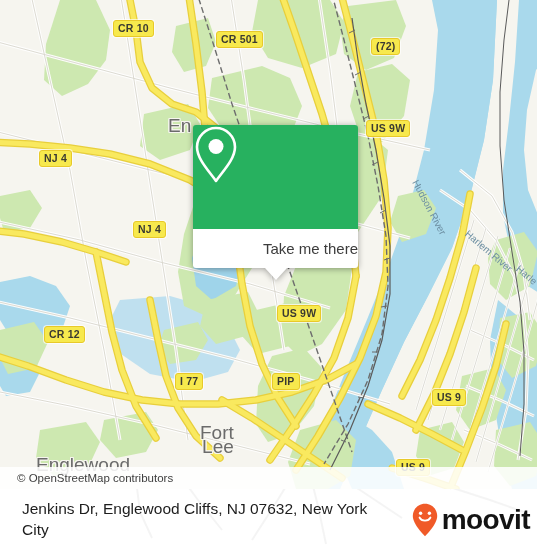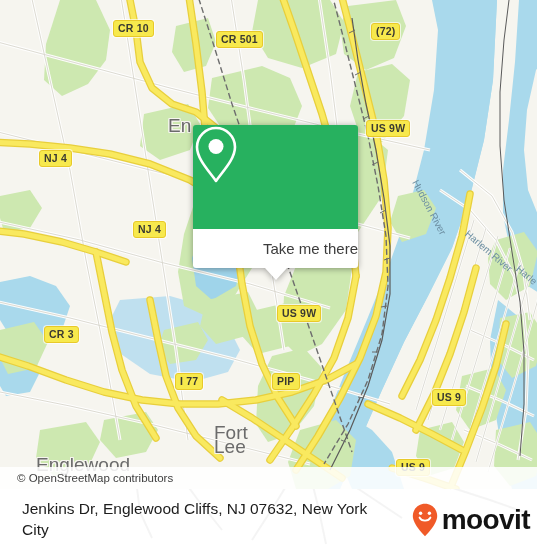--- a/index.html
+++ b/index.html
@@ -277,33 +277,33 @@
         <g stroke="#6a6a6a" stroke-width="1">
           <path d="M355,30 L349,33 M361,72 L355,75 M369,116 L363,119 M378,162 L372,165
                    M386,210 L380,213 M390,258 L384,260 M387,306 L381,307 M378,352 L372,352
                    M364,398 L358,397 M346,442 L341,440"></path>
         </g>
       </g>
     </svg>
 
     <div class="shield" style="left:113px;top:20px">CR 10</div>
     <div class="shield" style="left:216px;top:31px">CR 501</div>
-    <div class="shield" style="left:371px;top:23px">(72)</div>
+    <div class="shield" style="left:371px;top:38px">(72)</div>
     <div class="shield" style="left:366px;top:120px">US 9W</div>
     <div class="shield" style="left:39px;top:150px">NJ 4</div>
     <div class="shield" style="left:133px;top:221px">NJ 4</div>
-    <div class="shield" style="left:44px;top:326px">CR 3</div>
+    <div class="shield" style="left:44px;top:326px">CR 12</div>
     <div class="shield" style="left:277px;top:305px">US 9W</div>
     <div class="shield" style="left:175px;top:373px">I 77</div>
     <div class="shield" style="left:272px;top:373px">PIP</div>
     <div class="shield" style="left:432px;top:389px">US 9</div>
     <div class="shield" style="left:396px;top:459px">US 9</div>
 
     <div class="place big" style="left:168px;top:119px">En</div>
-    <div class="place big" style="left:214px;top:426px;text-align:left">Fort
+    <div class="place big" style="left:200px;top:426px;text-align:right">Fort
 Lee</div>
     <div class="place big" style="left:36px;top:458px">Englewood</div>
 
     <div class="water-label" style="left:420px;top:178px;transform:rotate(62deg);transform-origin:left top">Hudson River</div>
     <div class="water-label" style="left:470px;top:228px;transform:rotate(40deg);transform-origin:left top">Harlem River</div>
     <div class="water-label" style="left:521px;top:263px;transform:rotate(40deg);transform-origin:left top">Harle</div>
 
     <div id="popup">
       <div id="popup-head">
         <svg width="46" height="60" viewBox="0 0 46 60">

